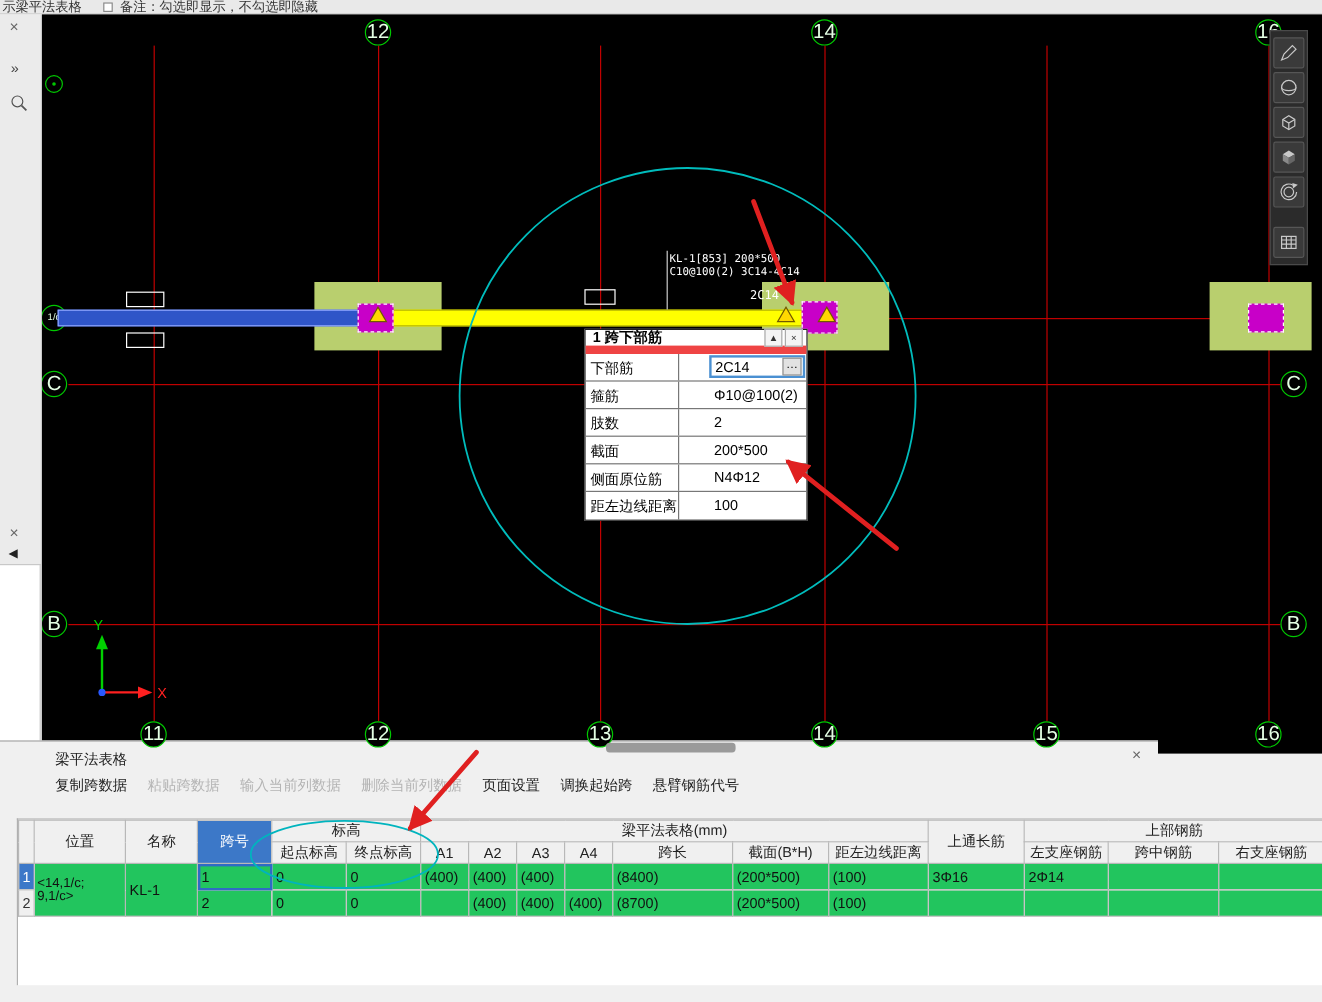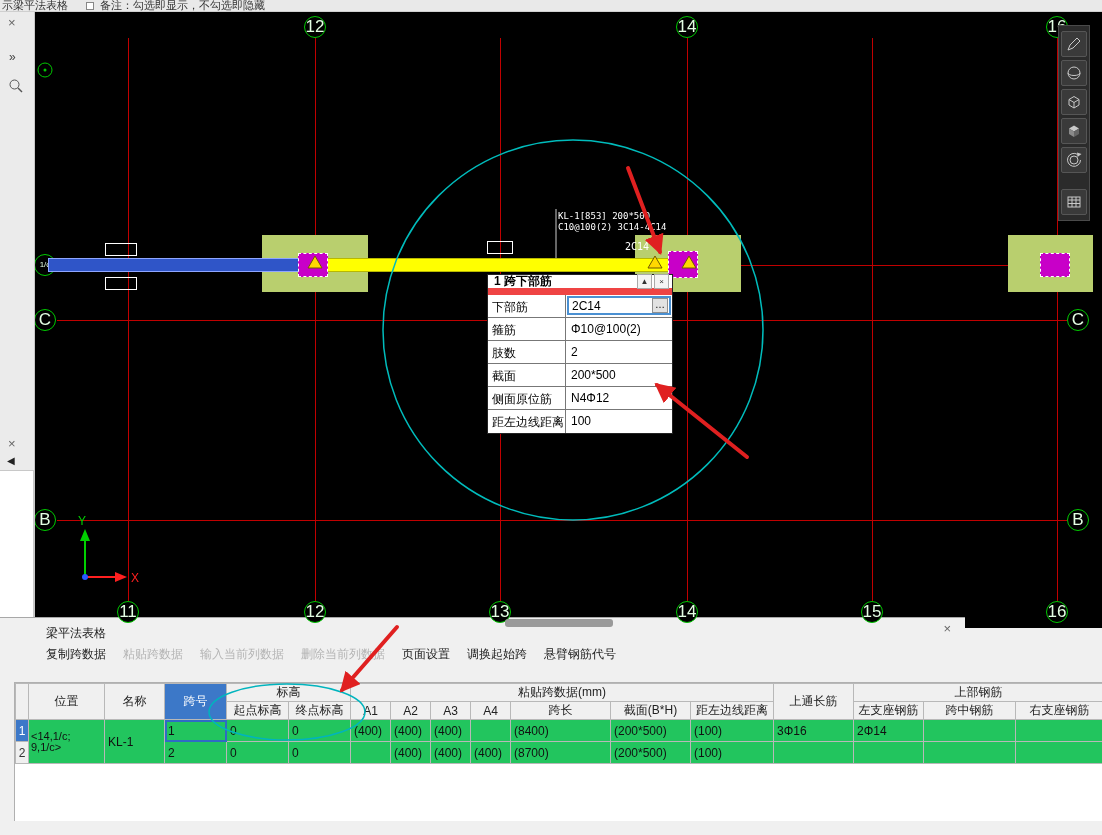--- a/index.html
+++ b/index.html
@@ -36,21 +36,21 @@
   .svg-upper{position:absolute;left:0;top:0;z-index:8;pointer-events:none;}
   .anno{position:absolute;color:#fff;font-size:9px;z-index:6;font-family:"DejaVu Sans Mono",monospace;white-space:nowrap;}
   .anno.big{font-size:10px;}
   .canvas-scrollbar{position:absolute;left:470px;top:607px;width:108px;height:8px;background:#9a9a9a;border-radius:3px;z-index:6;}
 
   
   .popup{position:absolute;left:452px;top:262px;width:186px;background:#fff;border:1px solid #222;z-index:7;font-size:12px;color:#000;}
   .p-title{height:20px;display:flex;align-items:center;padding:0 3px 0 6px;border-bottom:7px solid #ef4444;font-weight:bold;}
   .p-title .t{flex:1;}
   .pbtn{width:15px;height:15px;border:1px solid #aaa;background:#f4f4f4;font-size:8px;line-height:13px;text-align:center;margin-left:2px;font-weight:normal;color:#333;}
-  .p-row{display:flex;height:23px;border-bottom:1px solid #777;}
+  .p-row{display:flex;height:23px;border-bottom:1px solid #777;gap:24px;}
   .p-row.last{border-bottom:none;}
   .p-label{width:78px;border-right:1px solid #777;padding:4px 0 0 4px;white-space:nowrap;overflow:hidden;}
   .p-val{flex:1;padding:4px 0 0 5px;white-space:nowrap;overflow:hidden;}
   .p-val.has-input{padding:0;}
   .p-input{margin:1px;height:19px;border:2px solid #4a90d2;display:flex;align-items:center;padding-left:3px;}
   .p-ell{margin-left:auto;width:16px;height:15px;background:#e2e2e2;border:1px solid #909090;text-align:center;line-height:12px;font-size:10px;margin-right:1px;}
 
   
   .right-toolbar{position:absolute;right:12px;top:13px;width:32px;padding:2px 0;background:#2b2b2b;border:1px solid #4a4a4a;z-index:9;}
   .rt-btn{width:26px;height:26px;margin:3px auto;background:#3a3a3a;border:1px solid #565656;border-radius:2px;display:flex;align-items:center;justify-content:center;}
@@ -289,21 +289,21 @@
           <col style="width:92px">
           <col style="width:88px">
       </colgroup>
       <tbody>
           <tr class="h1">
         <th rowspan="2"></th>
         <th rowspan="2">位置</th>
         <th rowspan="2">名称</th>
         <th rowspan="2" class="hl">跨号</th>
         <th colspan="2">标高</th>
-        <th colspan="7">粘贴跨数据(mm)</th>
+        <th colspan="7">梁平法表格(mm)</th>
         <th rowspan="2">上通长筋</th>
         <th colspan="3">上部钢筋</th>
       </tr>
       <tr class="h2">
         <th>起点标高</th>
         <th>终点标高</th>
         <th>A1</th>
         <th>A2</th>
         <th>A3</th>
         <th>A4</th>

